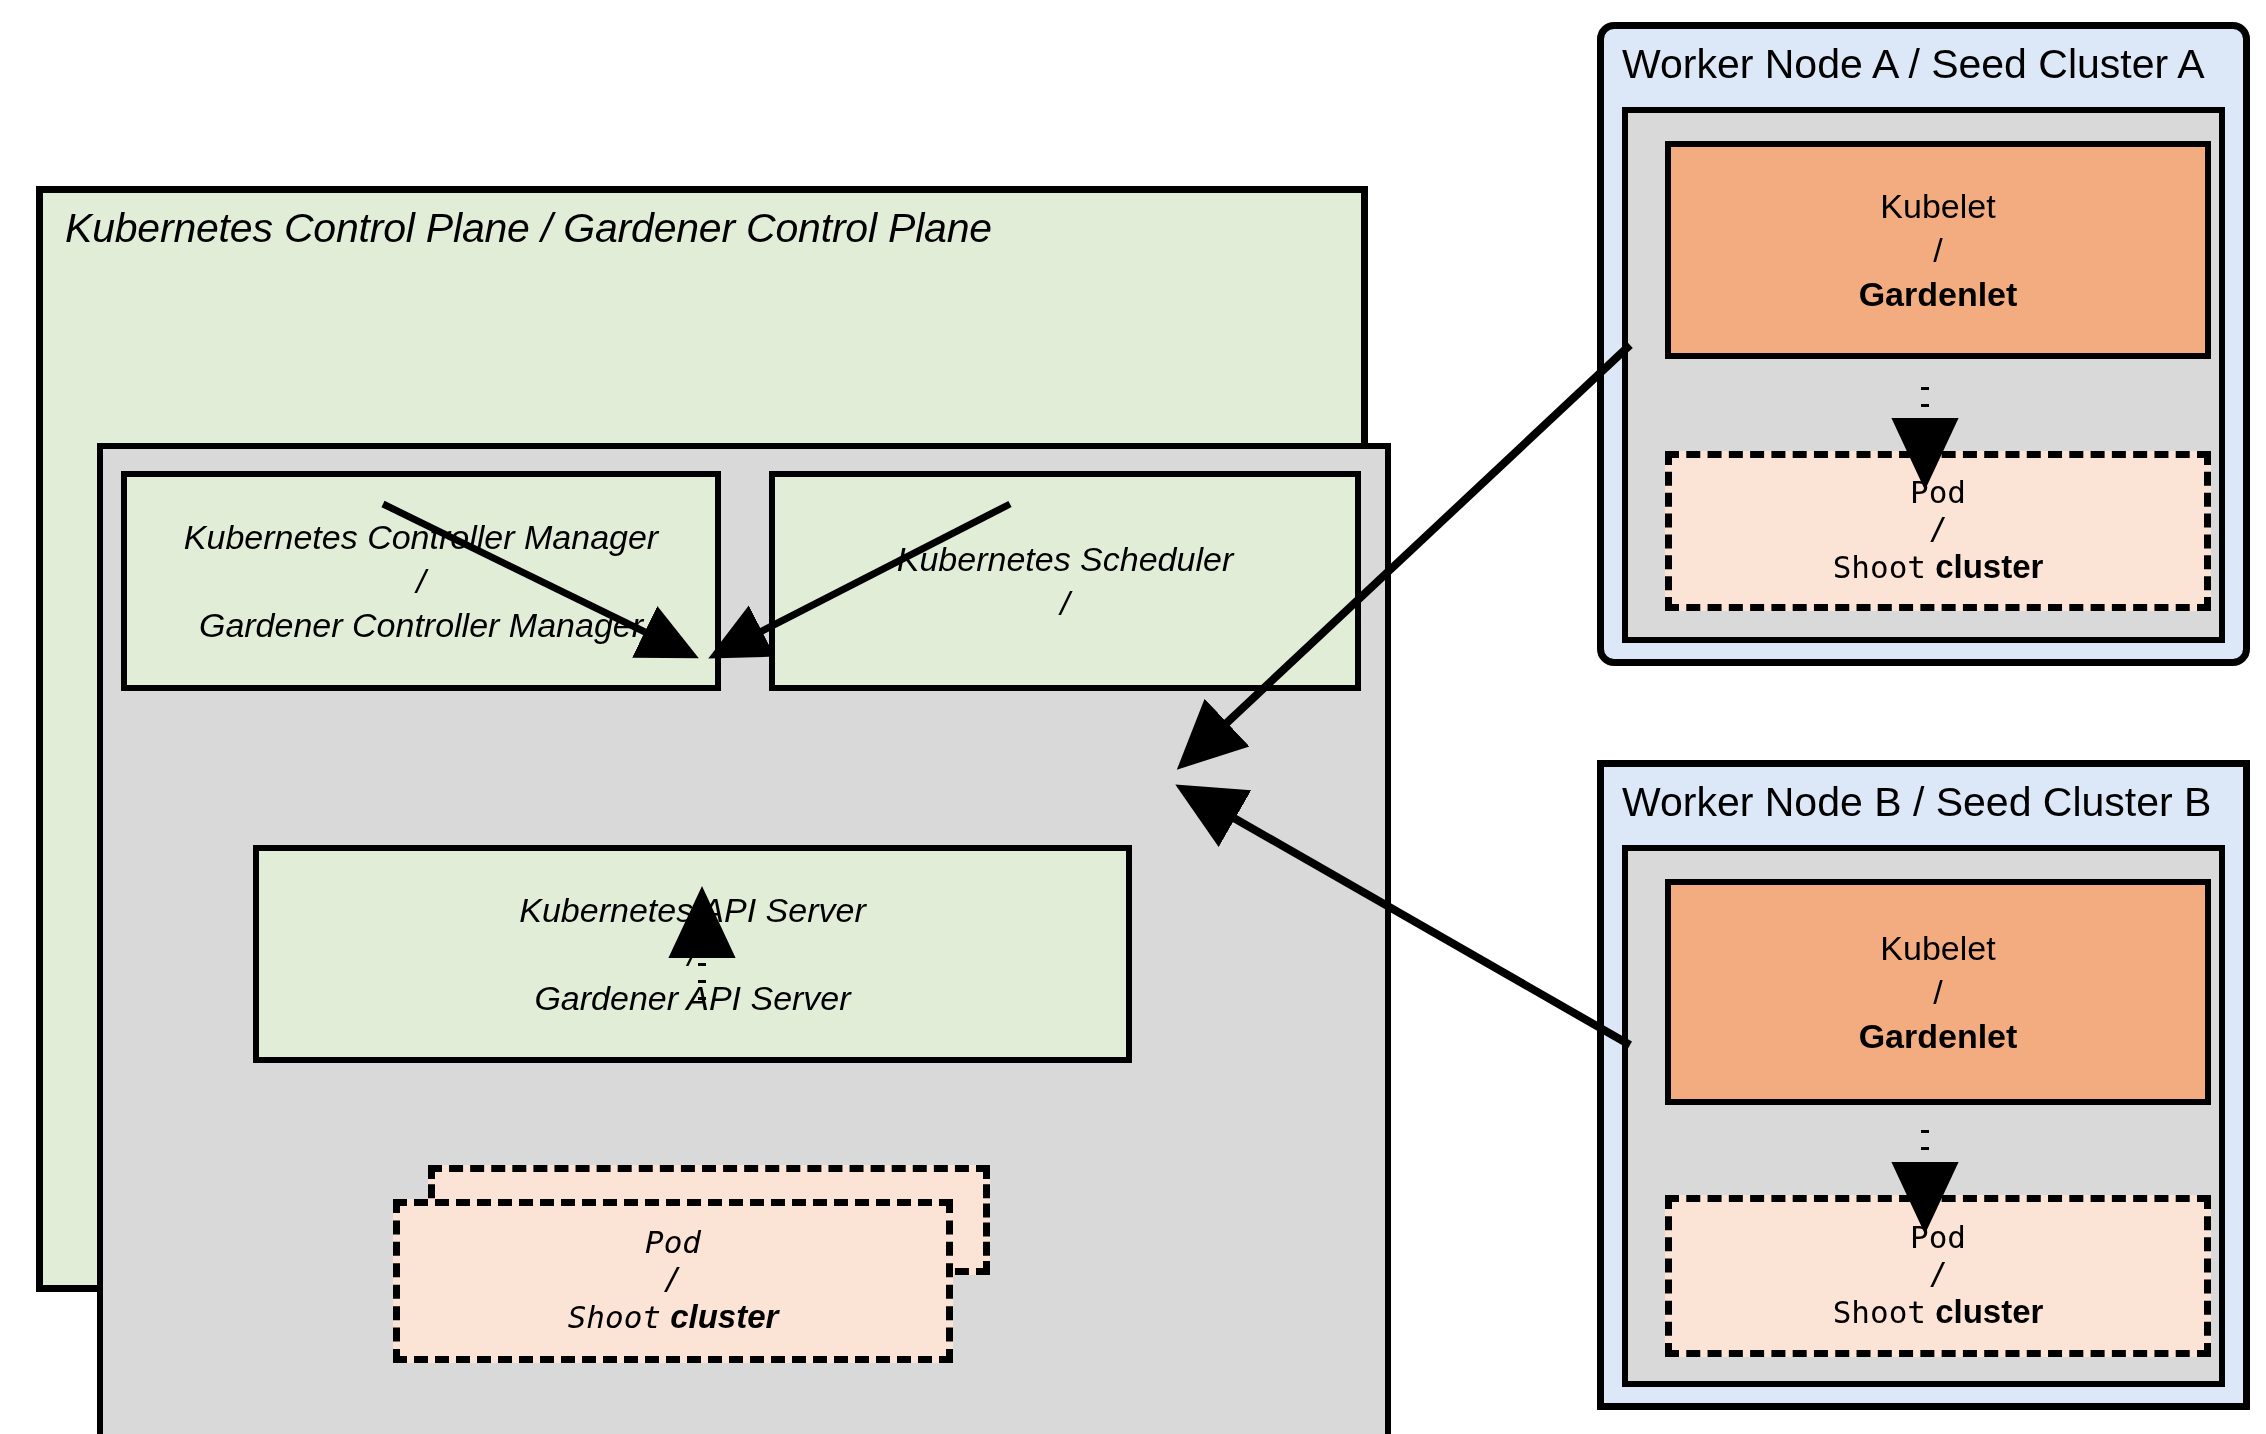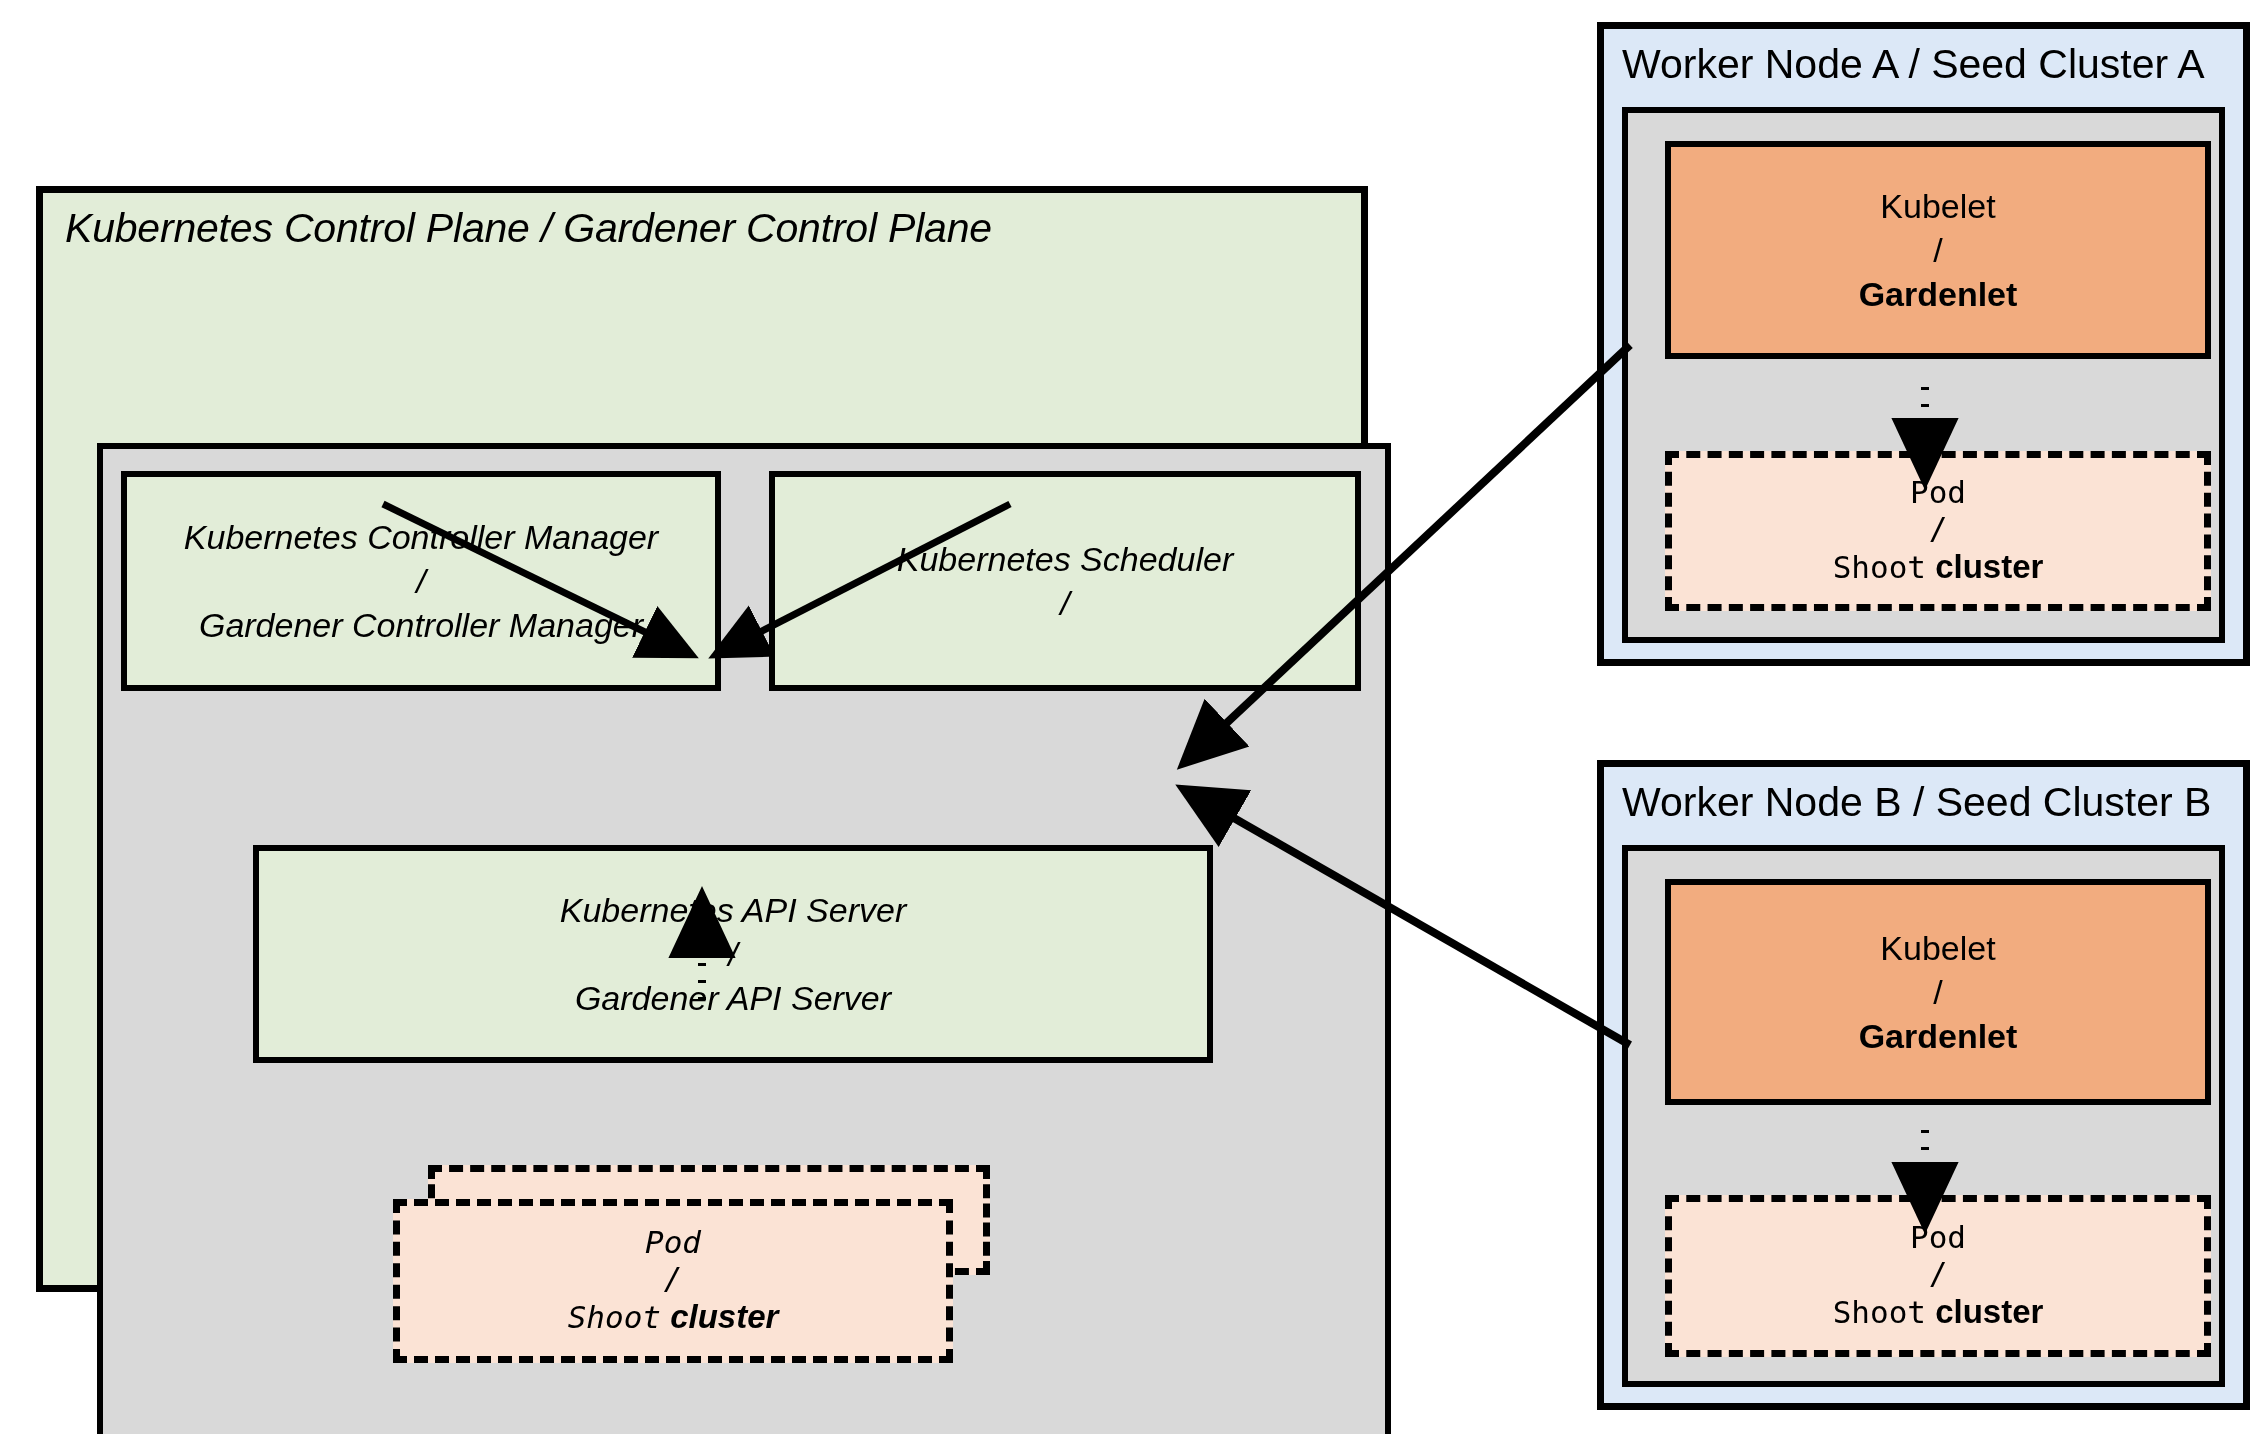--- a/index.html
+++ b/index.html
@@ -71,28 +71,28 @@
     border:7px solid #000;
   }
 
   .line{font-size:34px; line-height:1.30; white-space:nowrap;}
   .line.b{font-weight:bold;}
   .mono{font-family:"DejaVu Sans Mono","Liberation Mono",monospace; font-size:31px;}
   .slash{font-size:34px; line-height:1.30;}
 
   #kcm{ left:18px; top:22px; width:600px; height:220px; }
   #ksched{ left:666px; top:22px; width:592px; height:220px; }
-  #kapi{ left:150px; top:396px; width:960px; height:218px;
+  #kapi{ left:150px; top:396px; width:879px; height:218px;
          font-size:34px; line-height:1.34;}
 
   #pod-left-ghost{ left:325px; top:716px; width:562px; height:110px; }
   #pod-left{ left:290px; top:750px; width:560px; height:164px; }
 
   
-  #node-a{ left:1597px; top:22px; width:653px; height:644px; }
+  #node-a{ left:1597px; top:22px; width:653px; height:644px;border-radius:17px; }
   #node-b{ left:1597px; top:760px; width:653px; height:650px; }
 
   .node-title{
     position:absolute; left:18px; top:14px;
     font-size:41px; line-height:1.05; white-space:nowrap;
   }
   .node-inner{
     position:absolute; left:18px; top:78px; right:18px; bottom:16px;
     background:#D9D9D9; border:6px solid #000; box-sizing:border-box;padding-left:35px;
   }

